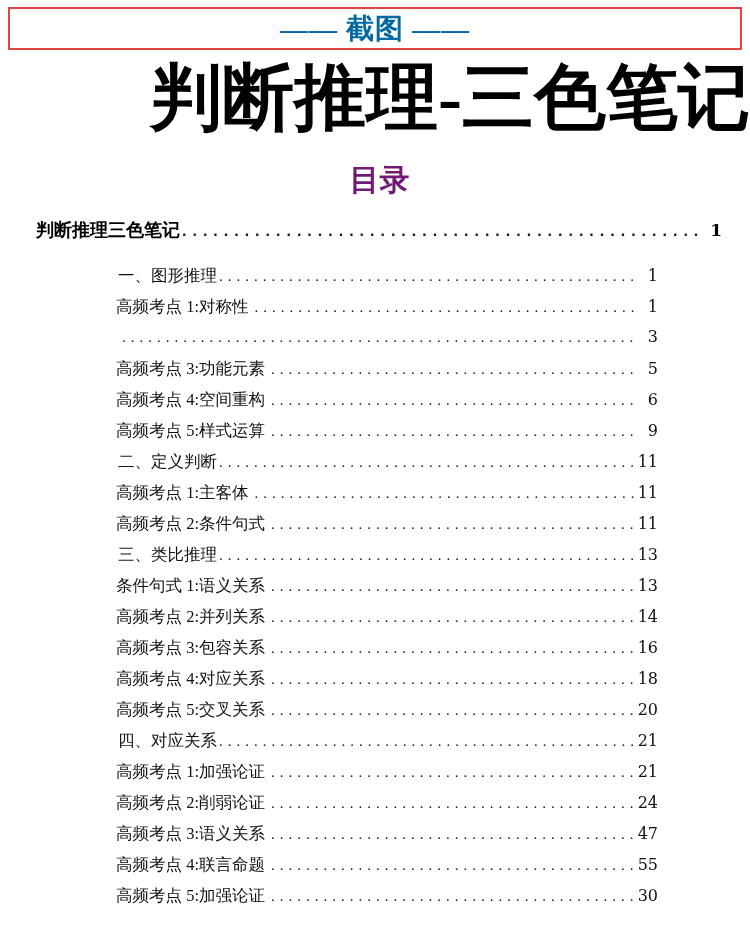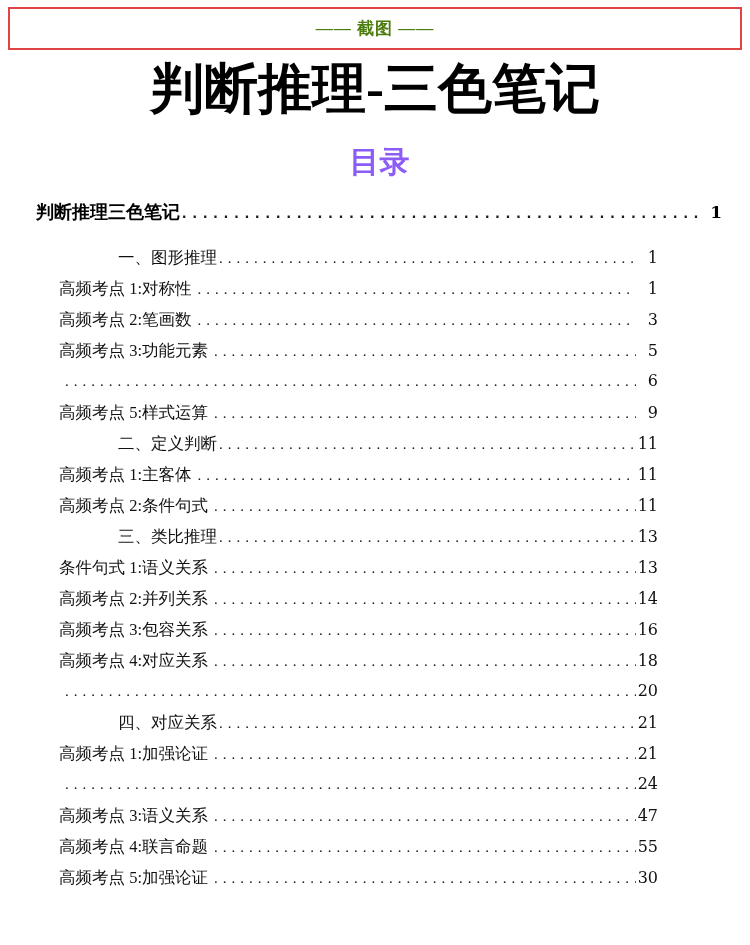--- a/index.html
+++ b/index.html
@@ -18,46 +18,46 @@
   
   .banner {
     margin: 7px 8px 0 8px;
     height: 39px;
     border: 2px solid #e04545;
     display: flex;
     align-items: center;
     justify-content: center;
   }
   .banner-label {
-    color: #4d7c0f;
-    font-weight: bold;
-    font-size: 17px;
+    color: #0369a1;
+    font-weight: bold;
+    font-size: 28px;
     font-family: "Liberation Serif", serif;
     letter-spacing: 1px;
   }
   
   .doc-title {
     margin: 12px 0 4px 0;
-    text-align: center;
+    text-align: right;
     font-family: "Liberation Serif", "DejaVu Serif", serif;
     font-weight: bold;
-    font-size: 54px;
+    font-size: 72px;
     line-height: 1.02;
     color: #000000;
     white-space: nowrap;
   }
   
   .toc-heading {
     margin: 28px 0 0 9px;
     text-align: center;
     font-family: "Liberation Sans", sans-serif;
     font-weight: bold;
     font-size: 30px;
     line-height: 1.1;
-    color: #8b5cf6;
+    color: #701a75;
   }
   
   .toc {
     margin-top: 22px;
   }
   .toc-row {
     display: flex;
     align-items: baseline;
     white-space: nowrap;
   }
@@ -89,21 +89,21 @@
   #toc-entries {
     margin-top: 17px;
   }
   #toc-entries .toc-row {
     margin: 0 92px 0 118px;
     height: 31px;
     font-size: 16.5px;
     font-family: "Liberation Serif", serif;
   }
   #toc-entries .toc-row.sub {
-    margin-left: 59px;
+    margin-left: 116px;
   }
   #toc-entries .toc-row.sub .dots {
     padding-left: 6px;
   }
   #toc-entries .toc-row .dots {
     font-size: 15px;
   }
   #toc-entries .toc-row .pg {
     font-size: 16px;
   }
@@ -134,30 +134,30 @@
     <span class="lbl">一、图形推理</span>
     <span class="dots">................................................................................................................................................................</span>
     <span class="pg">1</span>
   </div>
         <div class="toc-row sub">
     <span class="lbl">高频考点 1:对称性</span>
     <span class="dots">................................................................................................................................................................</span>
     <span class="pg">1</span>
   </div>
         <div class="toc-row sub">
-    <span class="lbl">高频考点 2:笔画数</span>
     <span class="dots">................................................................................................................................................................</span>
     <span class="pg">3</span>
   </div>
         <div class="toc-row sub">
     <span class="lbl">高频考点 3:功能元素</span>
     <span class="dots">................................................................................................................................................................</span>
     <span class="pg">5</span>
   </div>
         <div class="toc-row sub">
+    <span class="lbl">高频考点 4:空间重构</span>
     <span class="dots">................................................................................................................................................................</span>
     <span class="pg">6</span>
   </div>
         <div class="toc-row sub">
     <span class="lbl">高频考点 5:样式运算</span>
     <span class="dots">................................................................................................................................................................</span>
     <span class="pg">9</span>
   </div>
         <div class="toc-row section">
     <span class="lbl">二、定义判断</span>
@@ -193,34 +193,36 @@
     <span class="lbl">高频考点 3:包容关系</span>
     <span class="dots">................................................................................................................................................................</span>
     <span class="pg">16</span>
   </div>
         <div class="toc-row sub">
     <span class="lbl">高频考点 4:对应关系</span>
     <span class="dots">................................................................................................................................................................</span>
     <span class="pg">18</span>
   </div>
         <div class="toc-row sub">
+    <span class="lbl">高频考点 5:交叉关系</span>
     <span class="dots">................................................................................................................................................................</span>
     <span class="pg">20</span>
   </div>
         <div class="toc-row section">
     <span class="lbl">四、对应关系</span>
     <span class="dots">................................................................................................................................................................</span>
     <span class="pg">21</span>
   </div>
         <div class="toc-row sub">
     <span class="lbl">高频考点 1:加强论证</span>
     <span class="dots">................................................................................................................................................................</span>
     <span class="pg">21</span>
   </div>
         <div class="toc-row sub">
+    <span class="lbl">高频考点 2:削弱论证</span>
     <span class="dots">................................................................................................................................................................</span>
     <span class="pg">24</span>
   </div>
         <div class="toc-row sub">
     <span class="lbl">高频考点 3:语义关系</span>
     <span class="dots">................................................................................................................................................................</span>
     <span class="pg">47</span>
   </div>
         <div class="toc-row sub">
     <span class="lbl">高频考点 4:联言命题</span>

